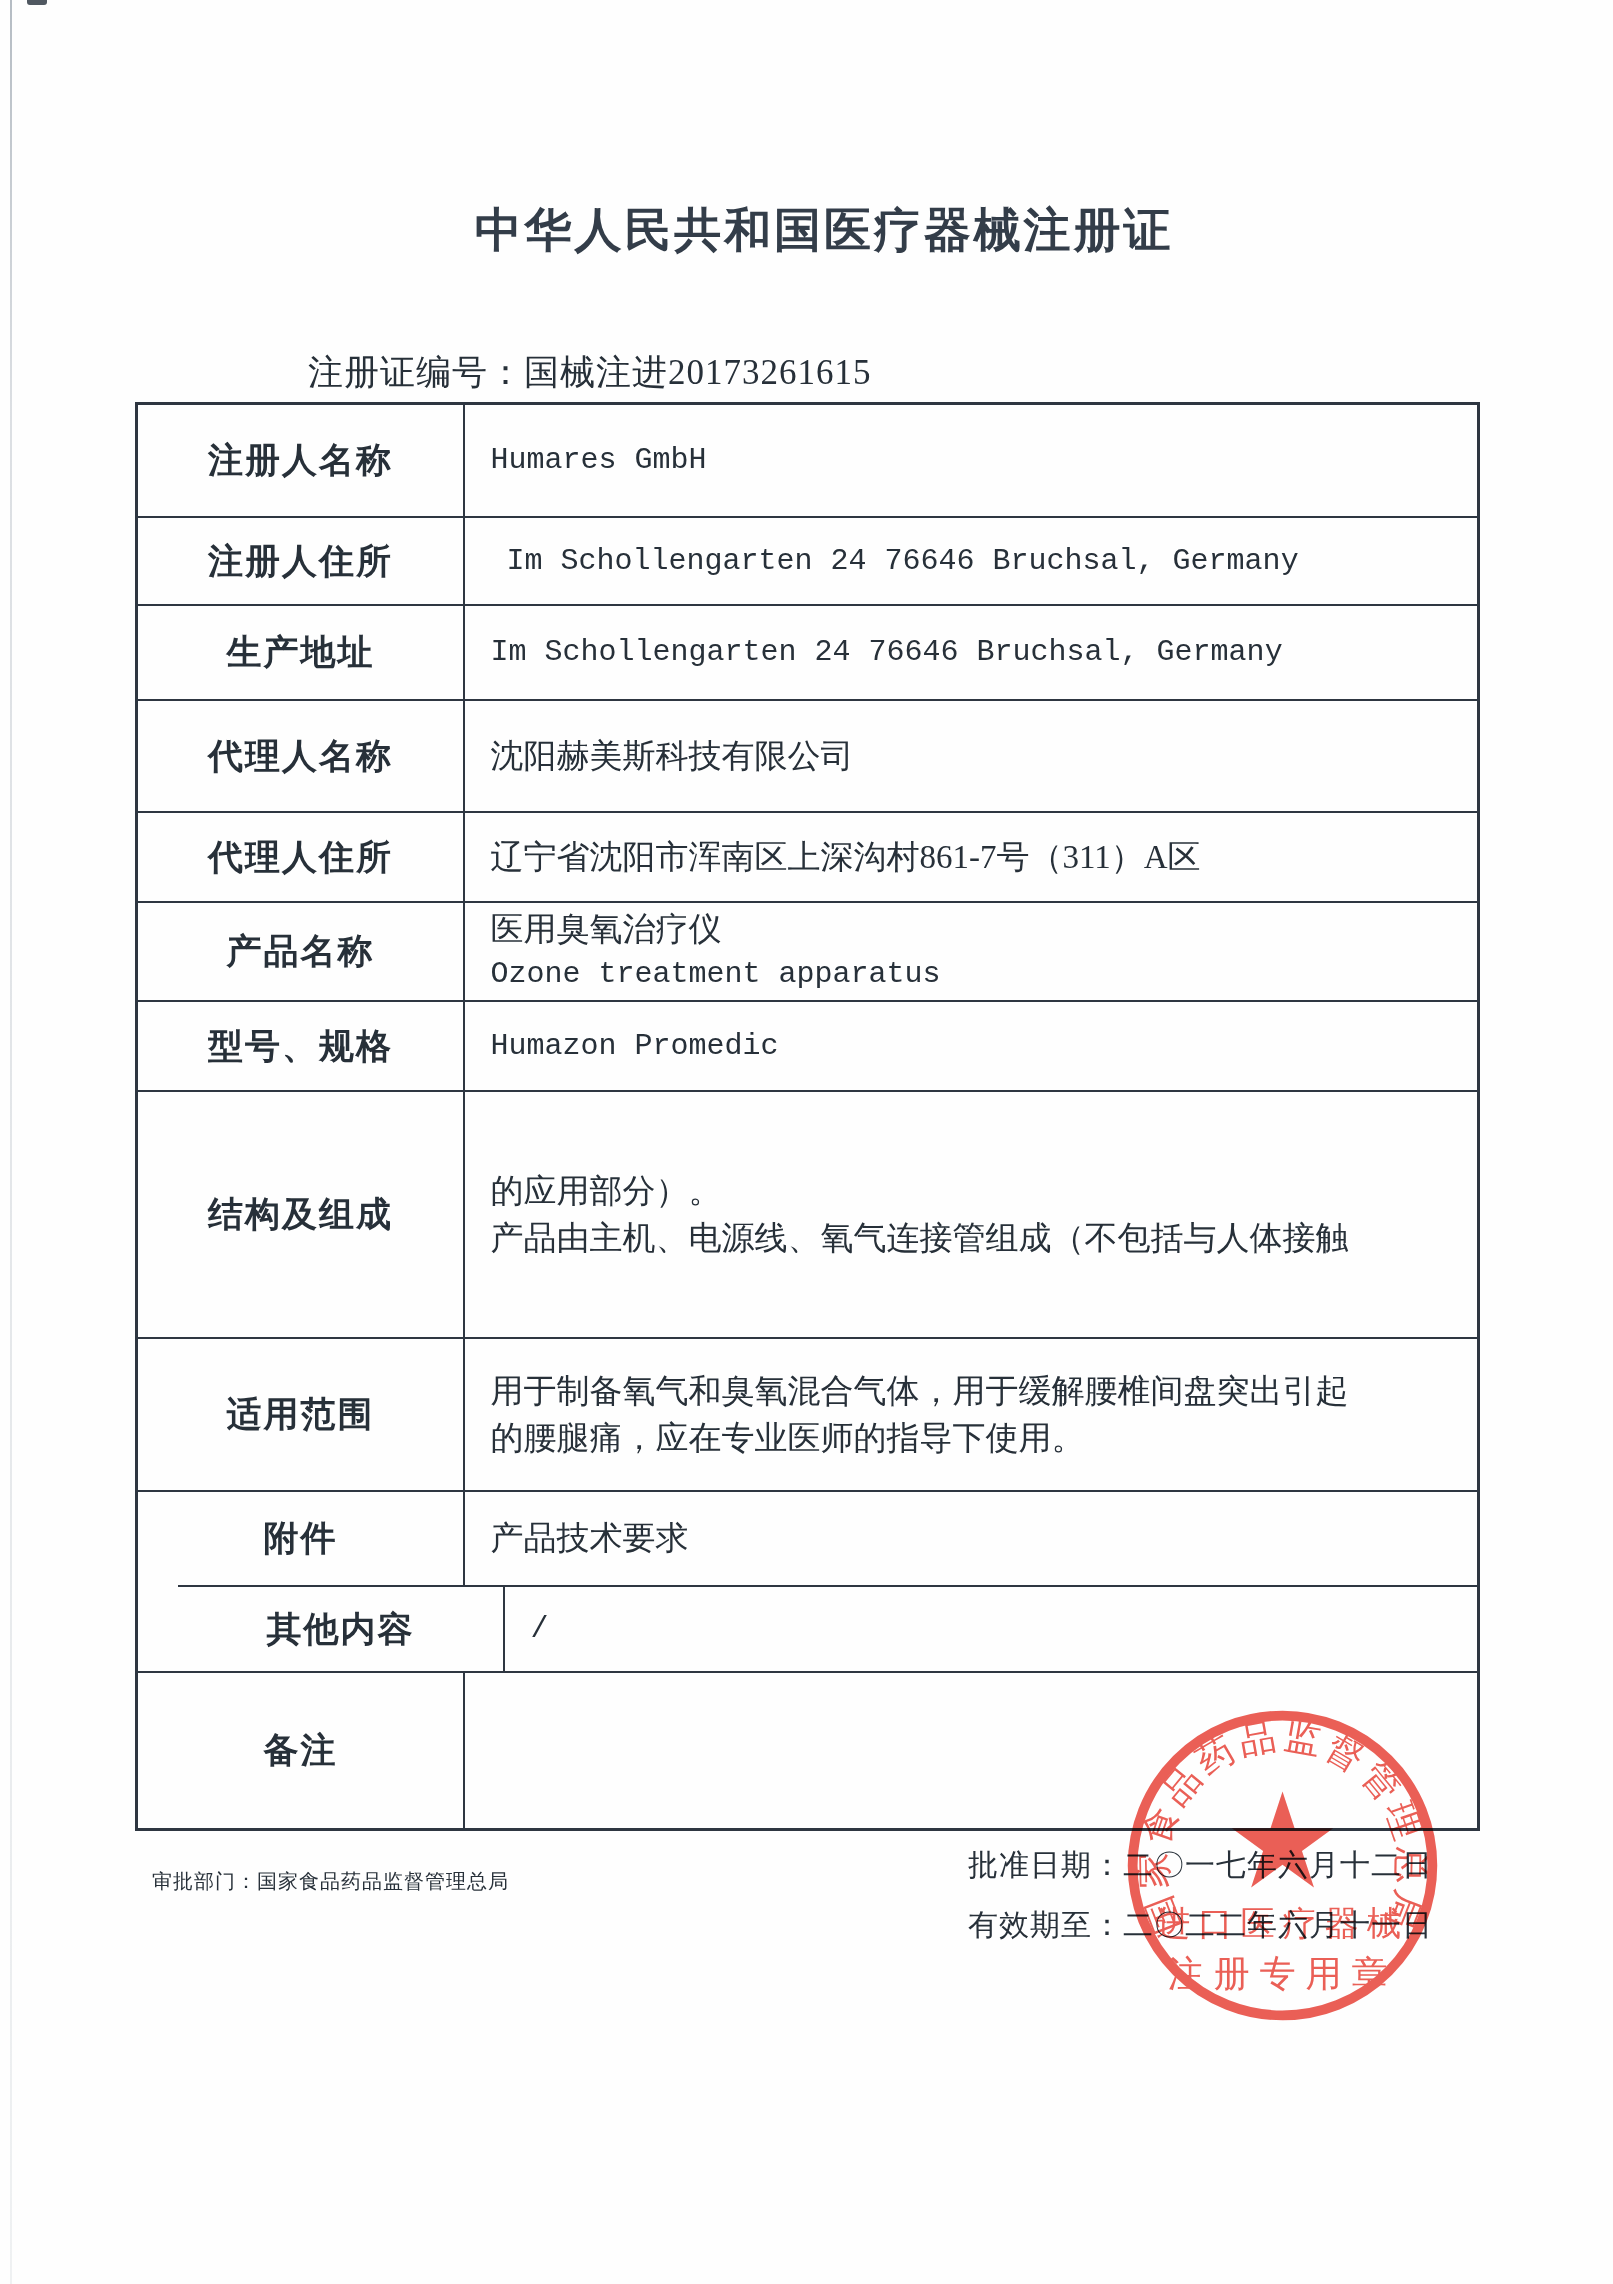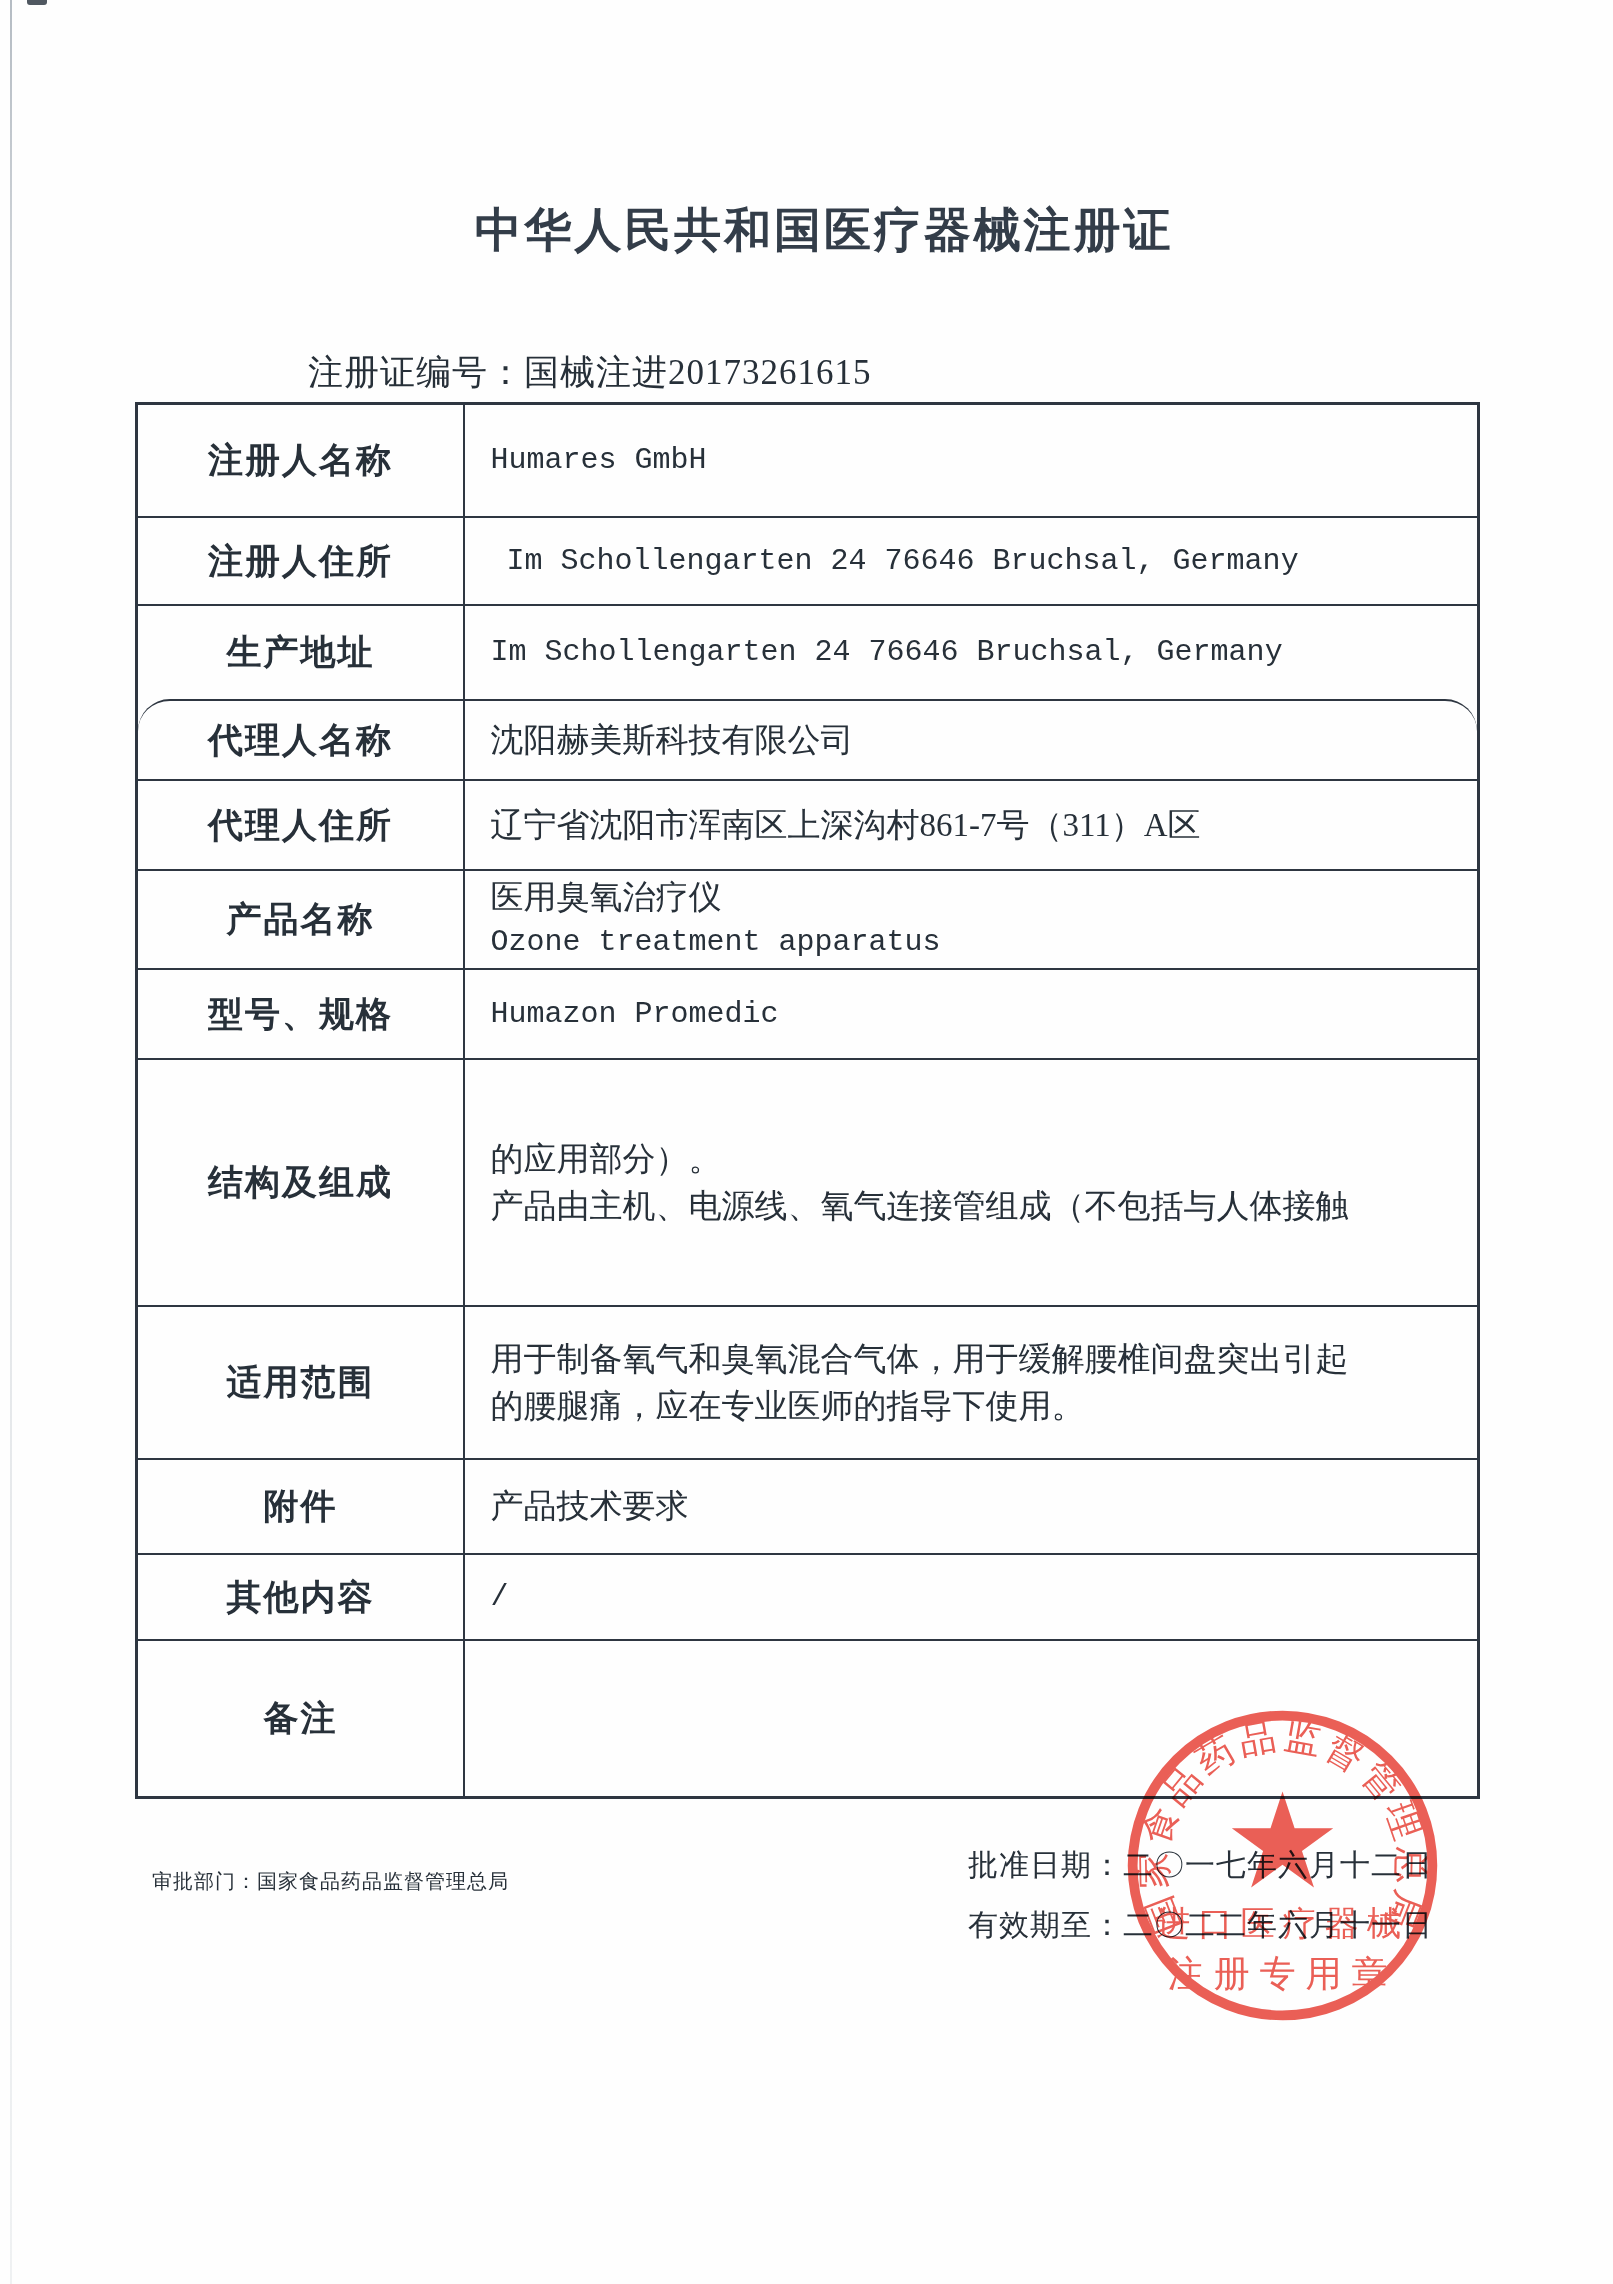--- a/index.html
+++ b/index.html
@@ -44,28 +44,28 @@
   .table {
     position: absolute; left: 135px; top: 402px; width: 1345px;
     border: 3.9px solid #2e3641;
     background: transparent;
   }
   .trow { display: flex; }
   .trow + .trow { border-top: 2px solid #2e3641; }
   .trow:nth-child(1)  { height: 111px; }
   .trow:nth-child(2)  { height: 88px; gap: 16px; }
   .trow:nth-child(3)  { height: 95px; }
-  .trow:nth-child(4)  { height: 80px; border-radius: 32px; }
+  .trow:nth-child(4)  { height: 112px; }
   .trow:nth-child(5)  { height: 90px; }
   .trow:nth-child(6)  { height: 99px; }
   .trow:nth-child(7)  { height: 90px; }
   .trow:nth-child(8)  { height: 247px; }
   .trow:nth-child(9)  { height: 153px; }
   .trow:nth-child(10) { height: 95px; }
-  .trow:nth-child(11) { height: 86px; }
+  .trow:nth-child(11) { height: 86px; margin-left: 40px; }
   .trow:nth-child(12) { height: 157px; }
   .tlabel {
     flex: 0 0 327px;
     border-right: 2px solid #2e3641;
     display: flex; align-items: center; justify-content: center;
     font-weight: 700; font-size: 35px; letter-spacing: 2px;
     color: #273039; text-align: center;
   }
   .tvalue {
     flex: 1;

